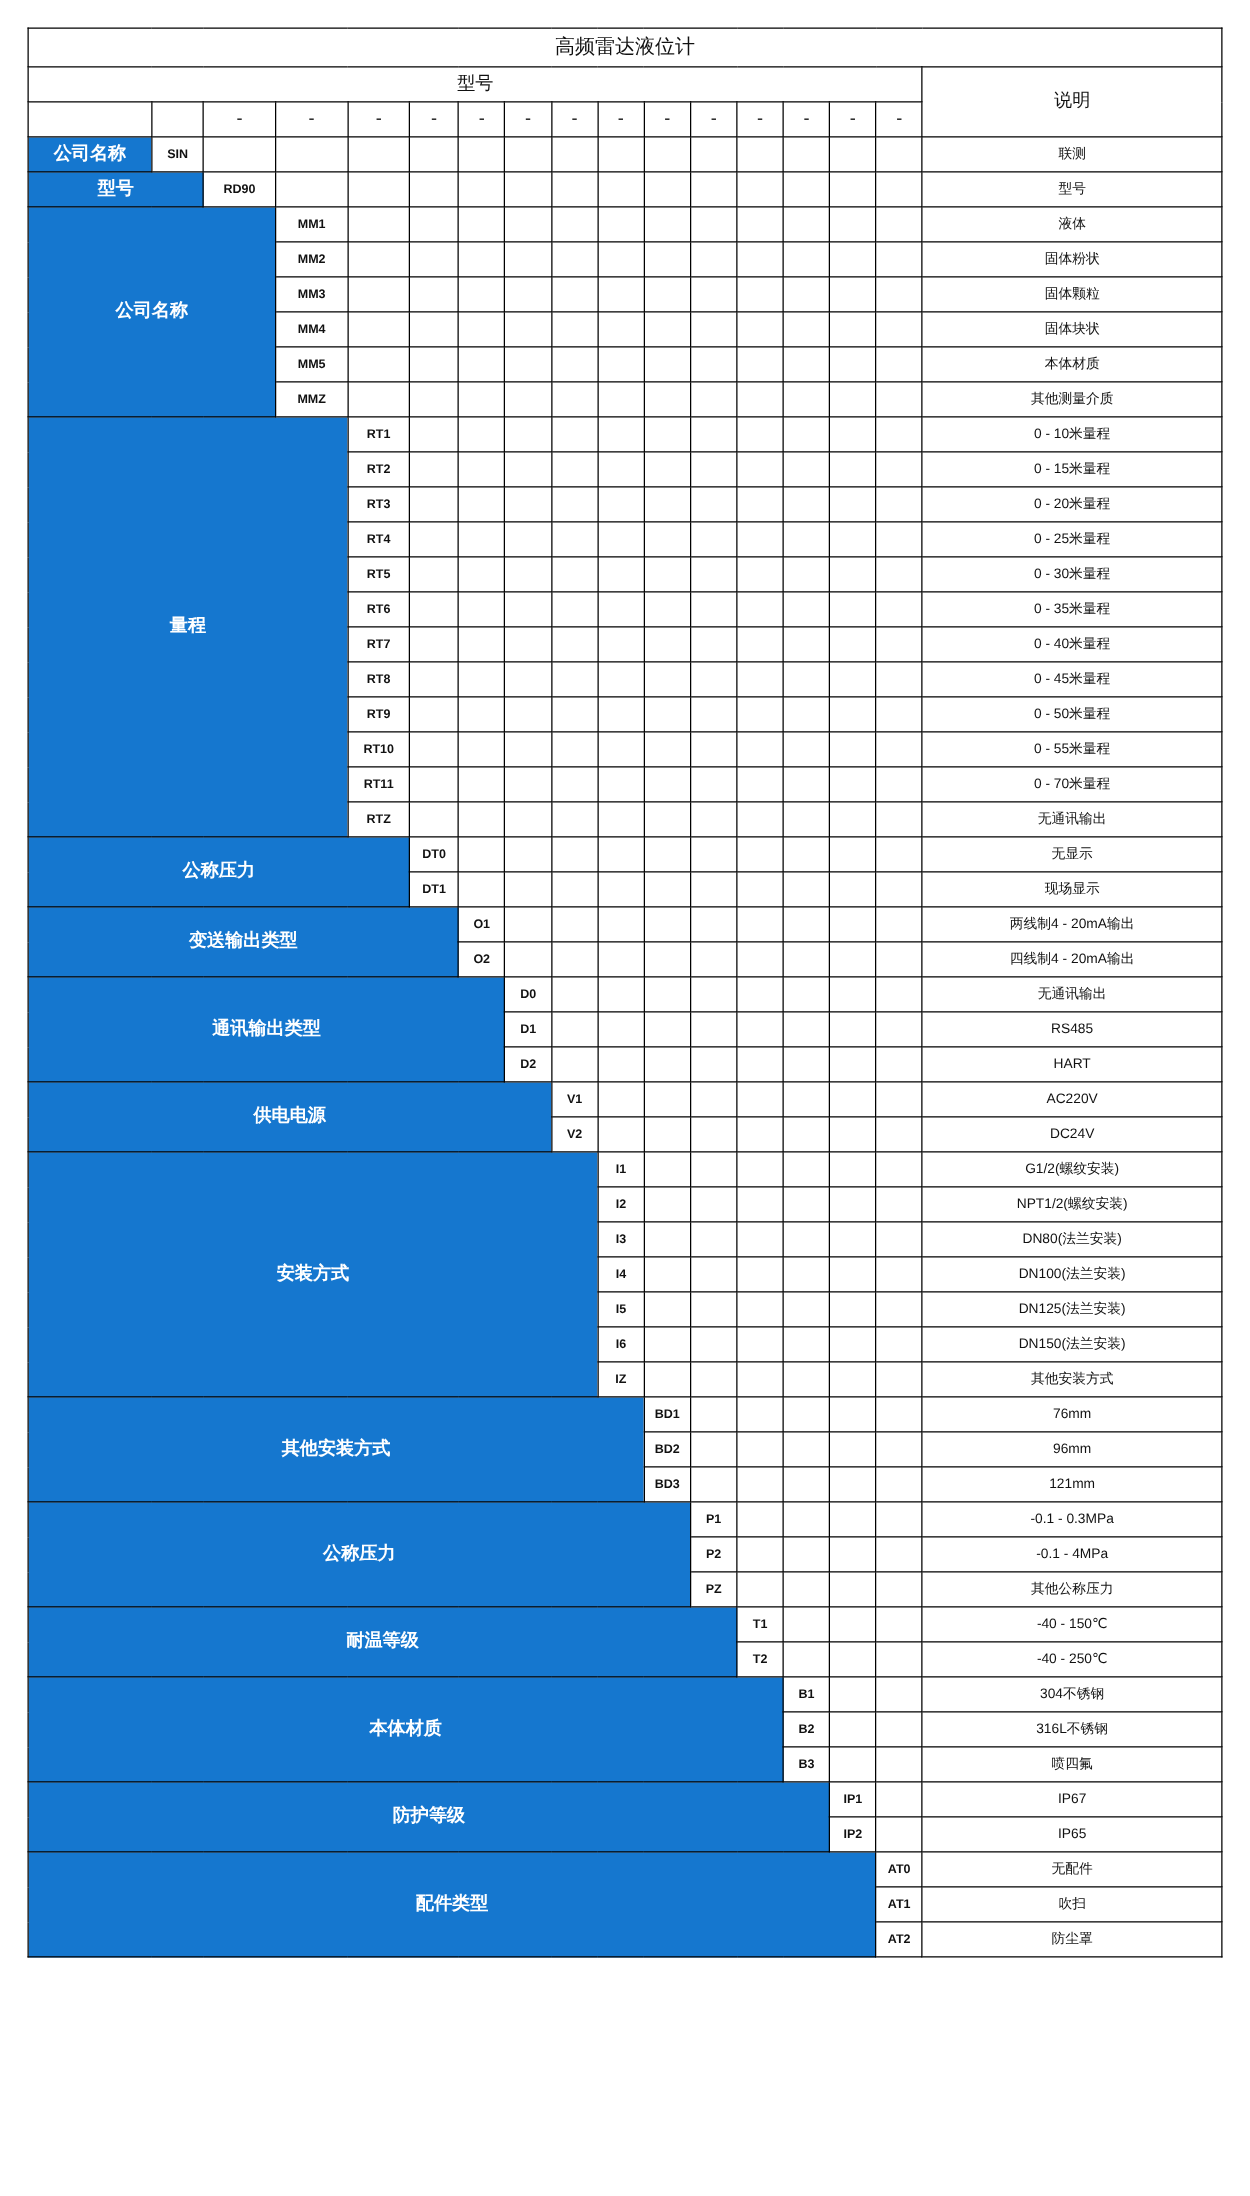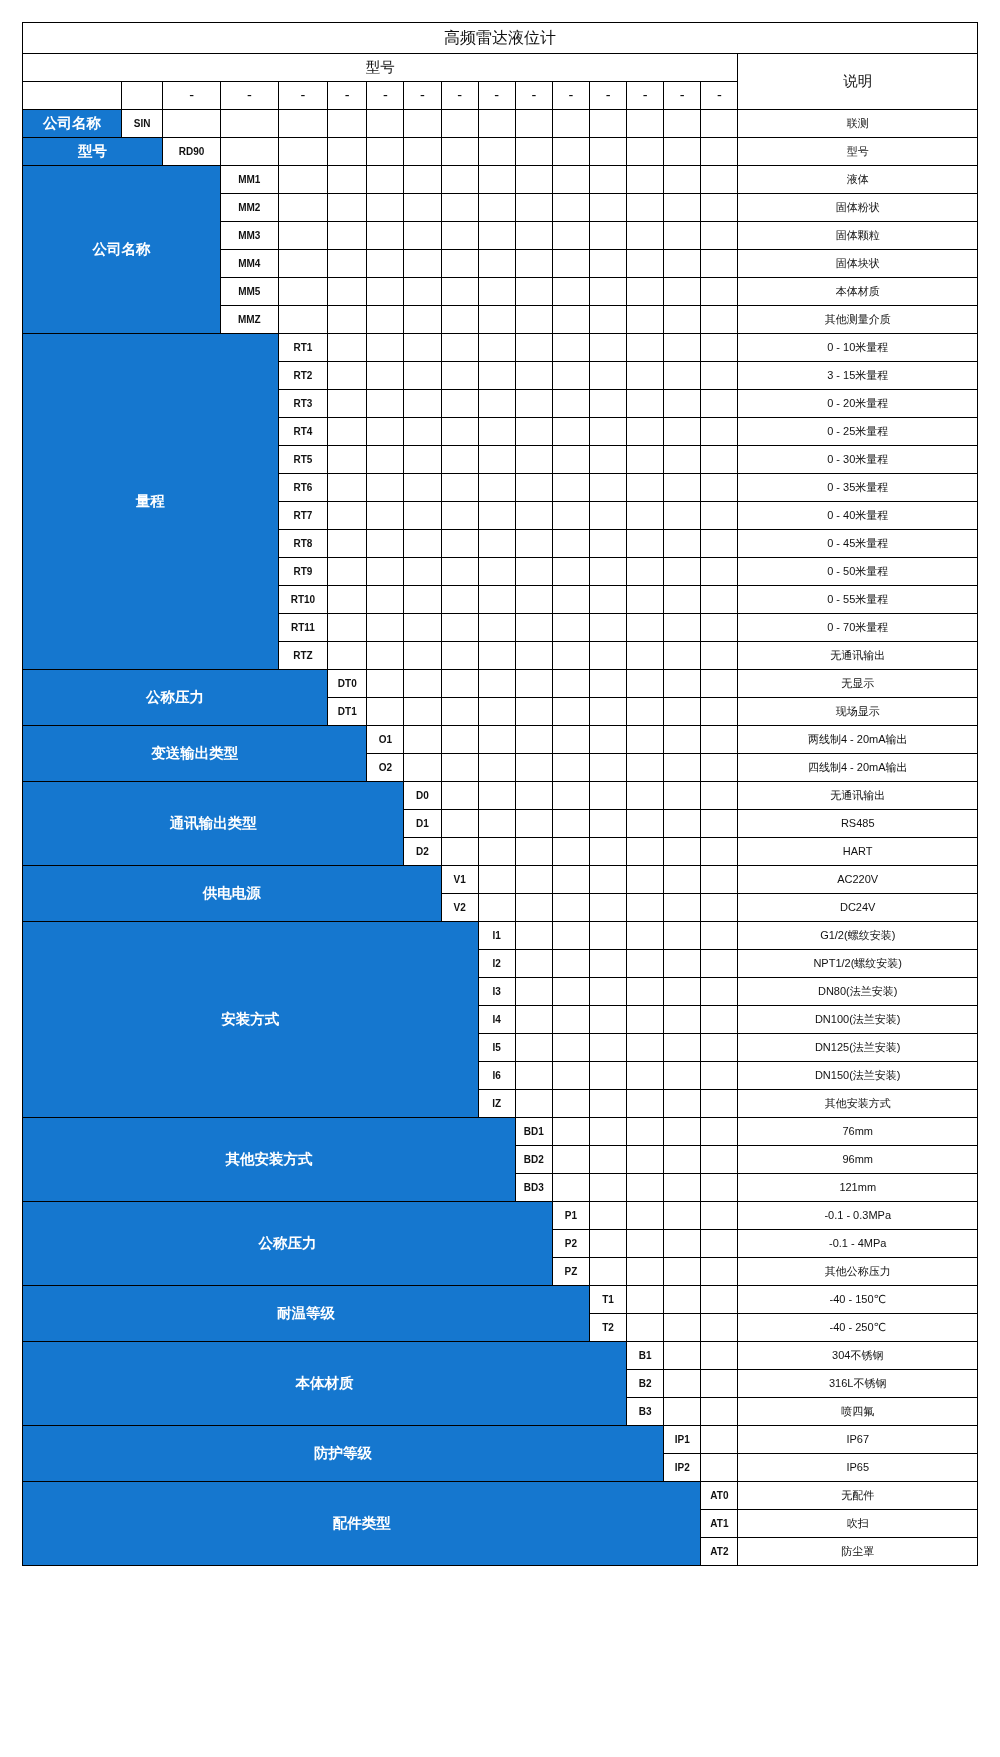--- a/index.html
+++ b/index.html
@@ -221,21 +221,21 @@
           <td class="white"></td>
           <td class="white"></td>
           <td class="white"></td>
           <td class="white"></td>
           <td class="white"></td>
           <td class="white"></td>
           <td class="white"></td>
           <td class="white"></td>
           <td class="white"></td>
           <td class="white"></td>
-          <td class="white desc">3 - 15米量程</td>
+          <td class="white desc">0 - 15米量程</td>
         </tr>
         <tr>
           <td class="white code">RT3</td>
           <td class="white"></td>
           <td class="white"></td>
           <td class="white"></td>
           <td class="white"></td>
           <td class="white"></td>
           <td class="white"></td>
           <td class="white"></td>

